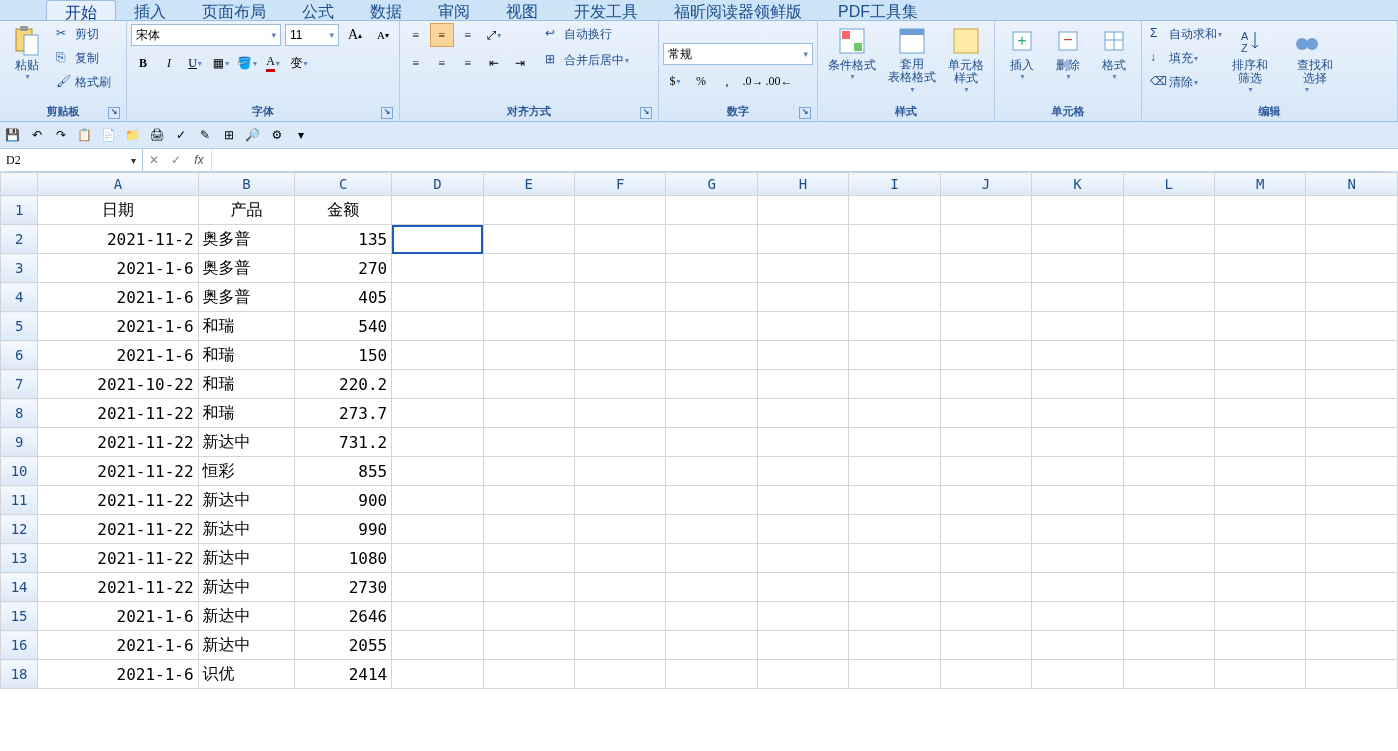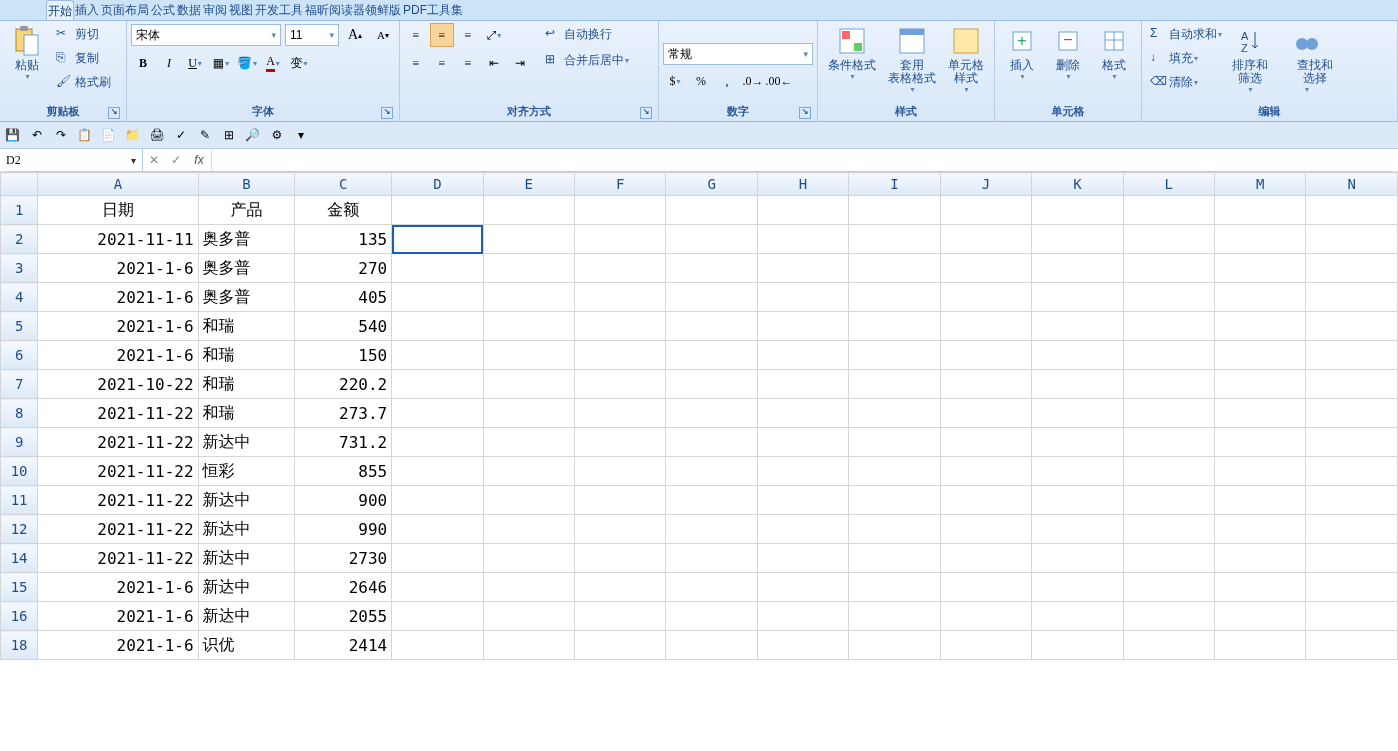--- a/index.html
+++ b/index.html
@@ -1,17 +1,17 @@
 <!DOCTYPE html>
 <html><head>
 <meta charset="utf-8">
 <style>
 body { margin:0; font-family:"Microsoft YaHei","SimSun",sans-serif; font-size:12px; background:#cde3f7; overflow:hidden;}
 .tabs { display:flex; height:20px; background:#cde3f7; border-bottom:1px solid #9bbce3; padding-left:46px;}
-.tabs .tab { padding:2px 1px; color:#1f4e8c; font-size:12px; cursor:pointer;}
+.tabs .tab { padding:2px 18px; color:#1f4e8c; font-size:16px; cursor:pointer;}
 .tabs .tab.active { background:#e8f1fb; border:1px solid #9bbce3; border-bottom:none; border-radius:3px 3px 0 0; color:#0a3e8a;}
 .ribbon { display:flex; height:100px; background:linear-gradient(#eaf2fc,#d7e7f8); border-bottom:1px solid #9bbce3;}
 .group { border-right:1px solid #b5cde8; display:flex; flex-direction:column; justify-content:space-between; padding:2px 4px 0;}
 .group-body { flex:1; display:flex; align-items:flex-start;}
 .group-label { text-align:center; font-size:11px; color:#2b5a9b; padding:2px 0; position:relative;font-weight:bold;}
 .group-label .dlg { position:absolute; right:2px; bottom:2px; width:10px;height:10px;border:1px solid #7aa7d8; font-size:8px; line-height:8px; color:#2b5a9b;}
 .big-btn { display:flex; flex-direction:column; align-items:center; justify-content:center; padding:2px 6px; min-width:34px; cursor:pointer;}
 .big-btn .ic { width:32px;height:32px; display:flex;align-items:center;justify-content:center;}
 .big-btn span.lbl { font-size:12px; color:#1f4e8c; text-align:center; line-height:13px; margin-top:2px;}
 .small-row { display:flex; align-items:center; height:24px;}
@@ -196,21 +196,21 @@
           <span class="lbl">条件格式</span>
           <span class="drop-arr">▾</span>
         </div>
       <div class="big-btn">
           <div class="ic">
             <svg width="28" height="28">
               <rect x="2" y="2" width="24" height="24" fill="#fff" stroke="#6fa1d8"></rect>
               <rect x="2" y="2" width="24" height="6" fill="#6fa1d8"></rect>
             </svg>
           </div>
-          <span class="lbl" style="white-space:pre;">套用
+          <span class="lbl" style="white-space:pre;font-family:Liberation Mono, monospace;">套用
 表格格式</span>
           <span class="drop-arr">▾</span>
         </div>
       <div class="big-btn">
           <div class="ic">
             <svg width="28" height="28">
               <rect x="2" y="2" width="24" height="24" fill="#ffe9a8" stroke="#c9a23e"></rect>
             </svg>
           </div>
           <span class="lbl" style="white-space:pre;">单元格
@@ -371,21 +371,21 @@
           <td class=""></td>
           <td class=""></td>
           <td class=""></td>
           <td class=""></td>
           <td class=""></td>
           <td class=""></td>
           <td class=""></td>
         </tr>
         <tr>
           <th class="rowhdr">2</th>
-          <td class="r">2021-11-11</td>
+          <td class="r">2021-11-2</td>
           <td class="l">奥多普</td>
           <td class="r">135</td>
           <td class=" selcell"></td>
           <td class=""></td>
           <td class=""></td>
           <td class=""></td>
           <td class=""></td>
           <td class=""></td>
           <td class=""></td>
           <td class=""></td>
@@ -557,20 +557,37 @@
           <td class=""></td>
           <td class=""></td>
           <td class=""></td>
           <td class=""></td>
           <td class=""></td>
           <td class=""></td>
           <td class=""></td>
           <td class=""></td>
         </tr>
         <tr>
+          <th class="rowhdr">13</th>
+          <td class="r">2021-11-22</td>
+          <td class="l">新达中</td>
+          <td class="r">1080</td>
+          <td class=""></td>
+          <td class=""></td>
+          <td class=""></td>
+          <td class=""></td>
+          <td class=""></td>
+          <td class=""></td>
+          <td class=""></td>
+          <td class=""></td>
+          <td class=""></td>
+          <td class=""></td>
+          <td class=""></td>
+        </tr>
+        <tr>
           <th class="rowhdr">14</th>
           <td class="r">2021-11-22</td>
           <td class="l">新达中</td>
           <td class="r">2730</td>
           <td class=""></td>
           <td class=""></td>
           <td class=""></td>
           <td class=""></td>
           <td class=""></td>
           <td class=""></td>

